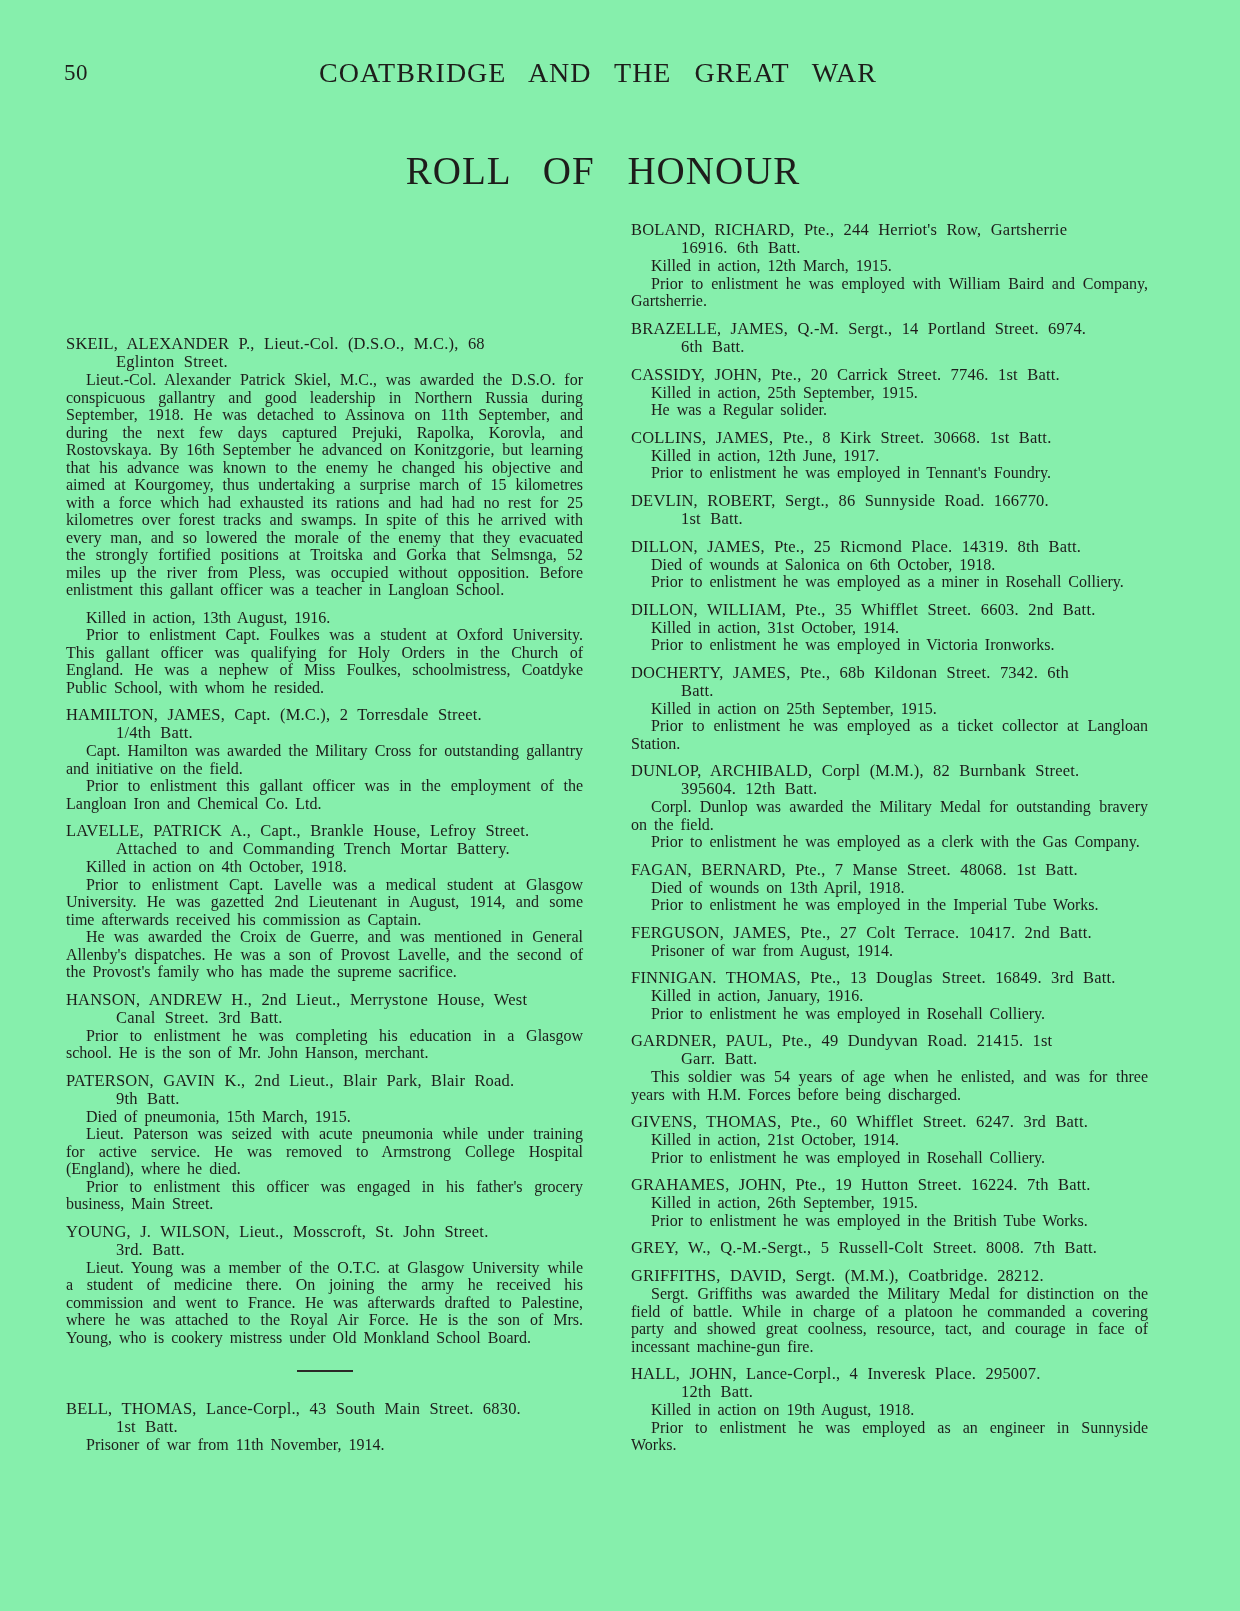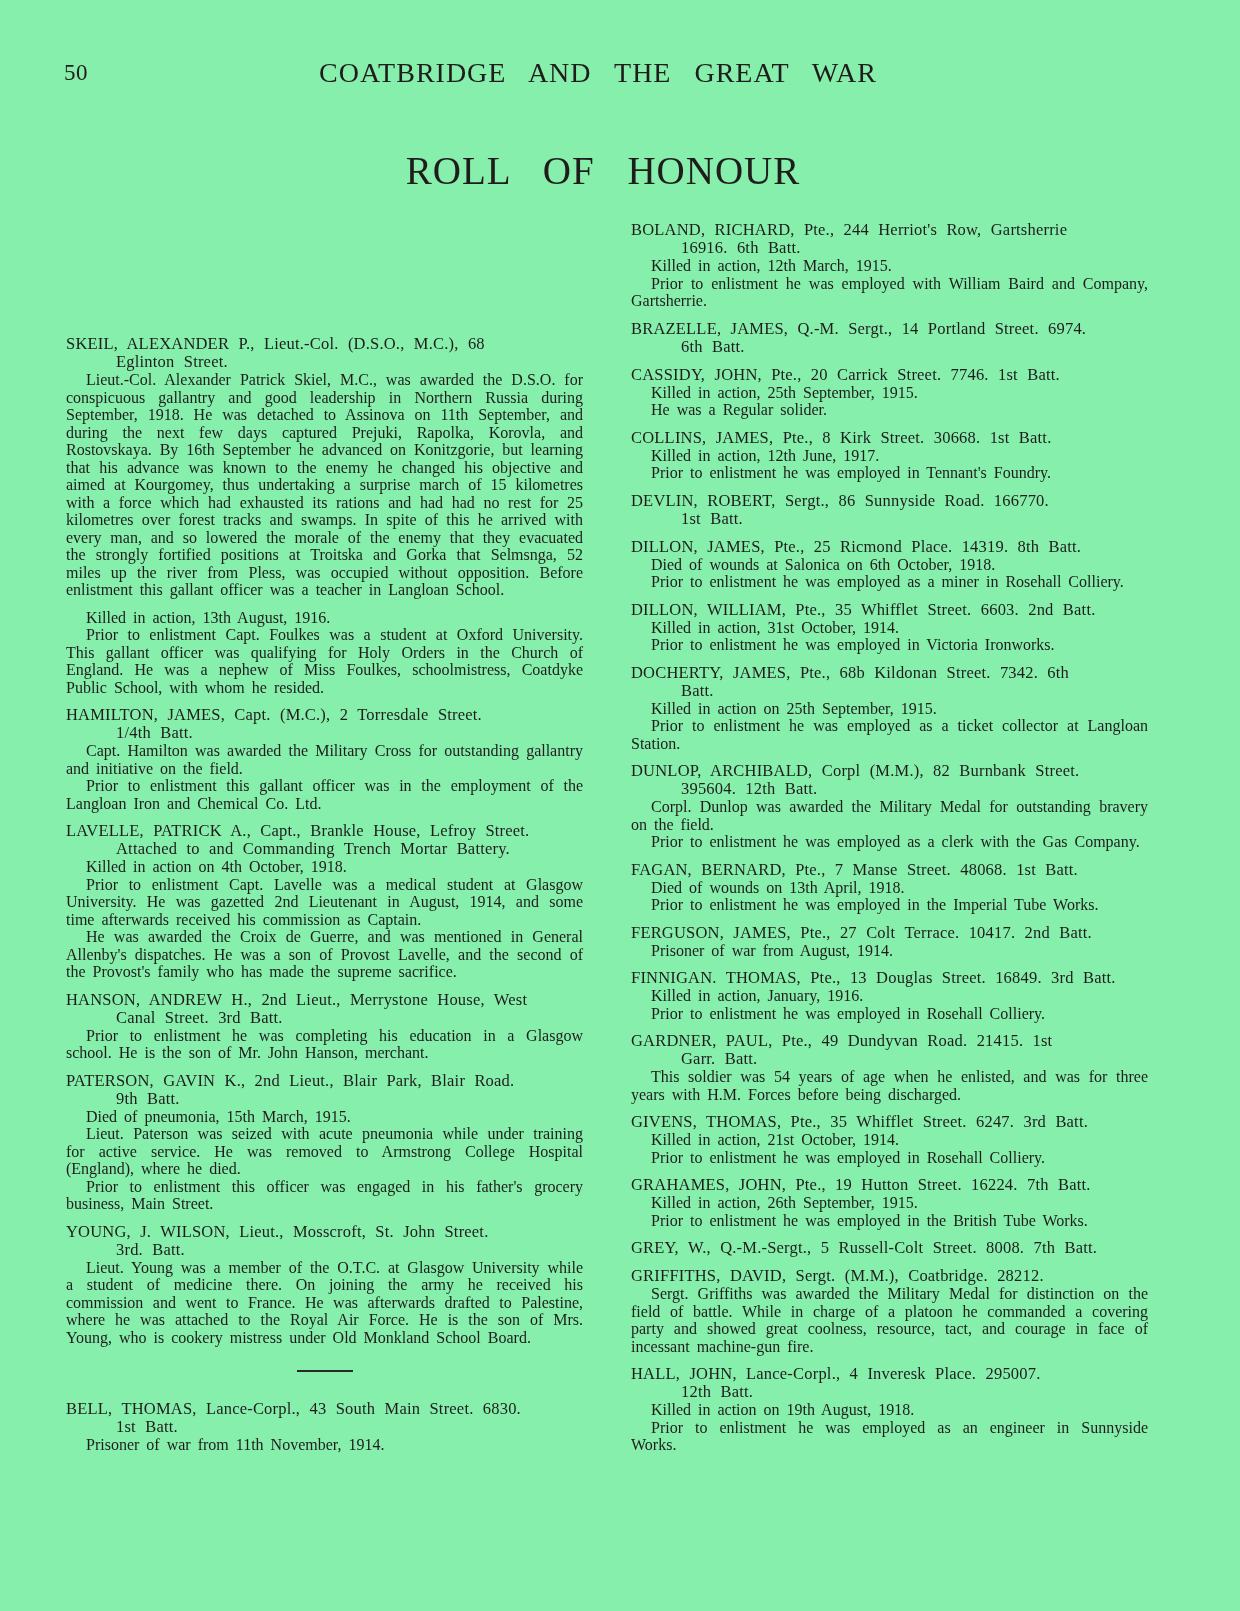--- a/index.html
+++ b/index.html
@@ -159,21 +159,21 @@
         <div class="entry">
           <div class="entry-heading"><span>FINNIGAN. THOMAS, Pte., 13 Douglas Street. 16849. 3rd Batt.</span></div>
           <p class="entry-para">Killed in action, January, 1916.</p>
           <p class="entry-para">Prior to enlistment he was employed in Rosehall Colliery.</p>
         </div>
         <div class="entry">
           <div class="entry-heading"><span>GARDNER, PAUL, Pte., 49 Dundyvan Road. 21415. 1st</span><br><span>Garr. Batt.</span></div>
           <p class="entry-para">This soldier was 54 years of age when he enlisted, and was for three years with H.M. Forces before being discharged.</p>
         </div>
         <div class="entry">
-          <div class="entry-heading"><span>GIVENS, THOMAS, Pte., 35 Whifflet Street. 6247. 3rd Batt.</span></div>
+          <div class="entry-heading"><span>GIVENS, THOMAS, Pte., 60 Whifflet Street. 6247. 3rd Batt.</span></div>
           <p class="entry-para">Killed in action, 21st October, 1914.</p>
           <p class="entry-para">Prior to enlistment he was employed in Rosehall Colliery.</p>
         </div>
         <div class="entry">
           <div class="entry-heading"><span>GRAHAMES, JOHN, Pte., 19 Hutton Street. 16224. 7th Batt.</span></div>
           <p class="entry-para">Killed in action, 26th September, 1915.</p>
           <p class="entry-para">Prior to enlistment he was employed in the British Tube Works.</p>
         </div>
         <div class="entry">
           <div class="entry-heading"><span>GREY, W., Q.-M.-Sergt., 5 Russell-Colt Street. 8008. 7th Batt.</span></div>

